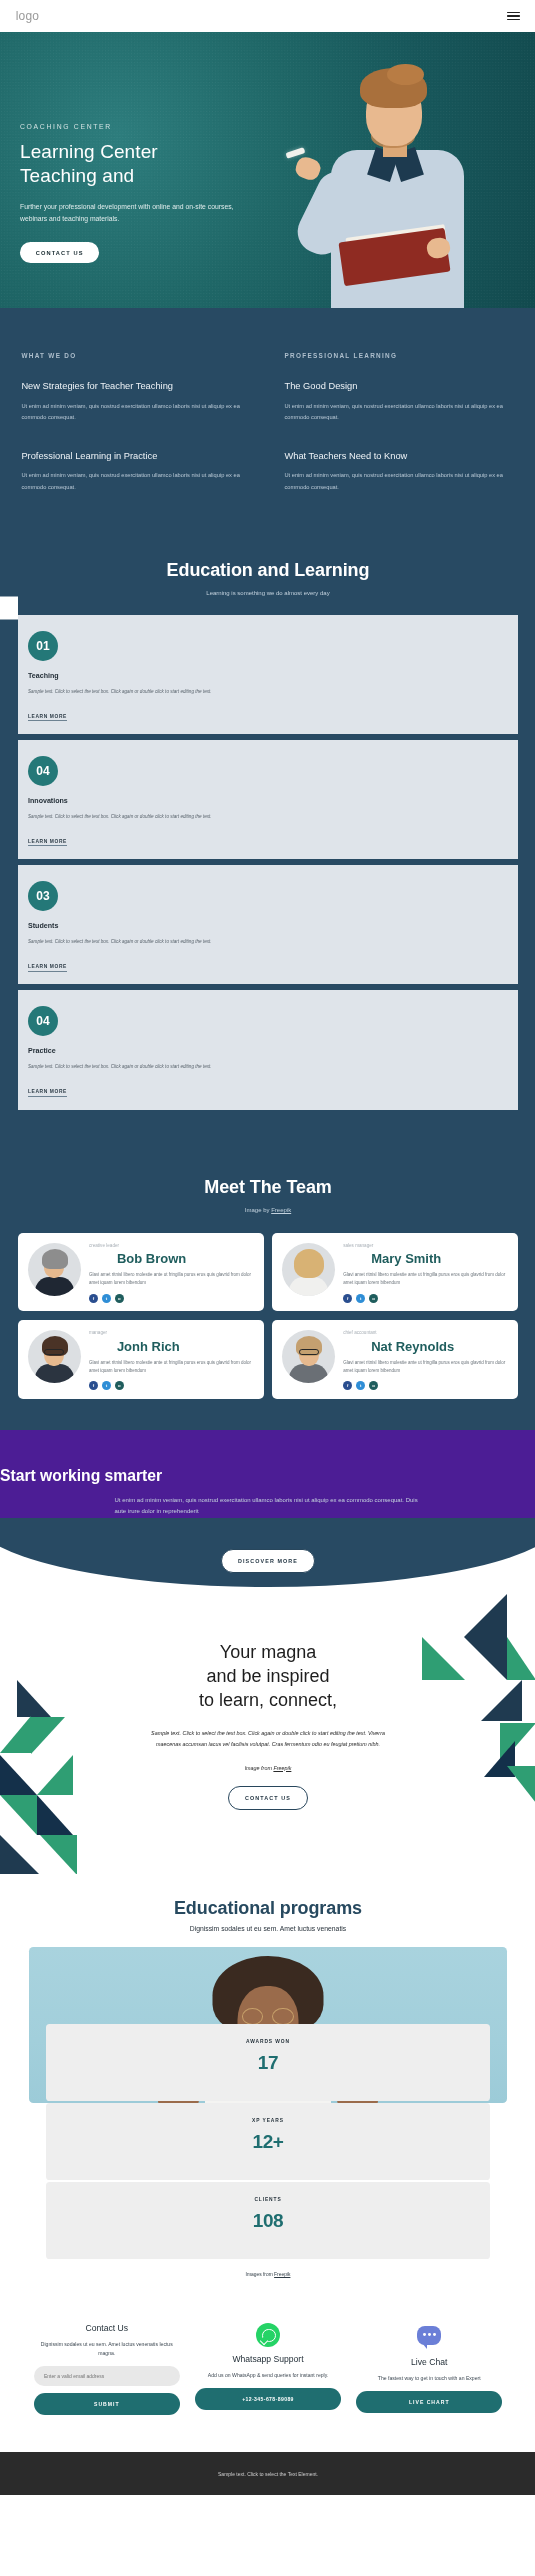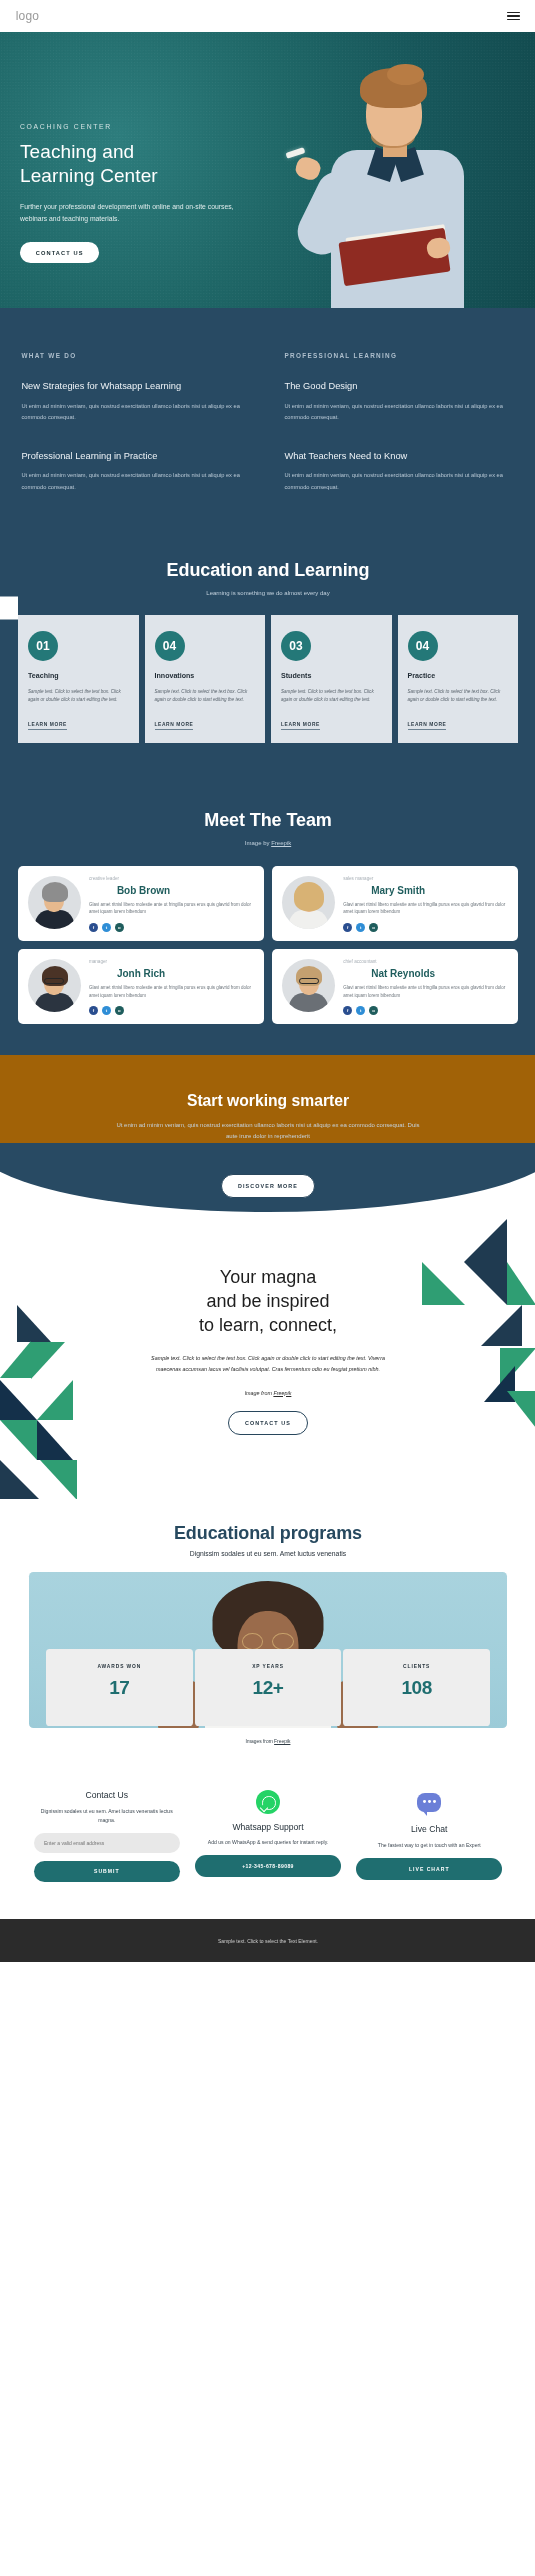--- a/index.html
+++ b/index.html
@@ -88,21 +88,21 @@
   .block h3 { font-size: 9.3px; font-weight: 400; color: #eef3f7; line-height: 1.35; margin-bottom: 7.9px; }
   .block p { font-size: 5.7px; line-height: 1.95; color: #b9c9d6; }
 
   .section-title {
     text-align: center; color: #fff; font-size: 18px; font-weight: 700; letter-spacing: -0.1px;
   }
   .section-sub { text-align: center; color: #c3d2de; font-size: 6px; margin-top: 9.3px; }
 
   
   .cards {
-    display: flex; gap: 6px; padding: 18.6px 18px 43px 18px;
+    display: flex; gap: 6px; padding: 18.6px 18px 43px 18px; flex-direction: column;
   }
   .card {
     flex: 1; background: #dfe4ea; padding: 15.7px 10px 14.3px 10px; position: relative;
   }
   .card-num {
     width: 30px; height: 30px; border-radius: 50%; background: #247878;
     color: #fff; font-size: 12px; font-weight: 700; display: flex; align-items: center; justify-content: center;
     margin-bottom: 11.4px;
   }
   .card h4 { font-size: 7.1px; color: #1f2a33; font-weight: 700; margin-bottom: 7.9px; }
@@ -126,34 +126,34 @@
   }
   .avatar {
     width: 53px; height: 53px; border-radius: 50%; flex: 0 0 53px; overflow: hidden; position: relative;
     background: #dcdfe2;
   }
   .av-hair { position:absolute; left:13.6px; top:6.4px; width:26px; height:20px; border-radius:50% 50% 30% 30%; }
   .av-face { position:absolute; left:16.4px; top:12px; width:20px; height:23.6px; border-radius:46%; background:#e6b98e; }
   .av-body { position:absolute; left:7.1px; top:34px; width:39px; height:24px; border-radius:14.3px 14.3px 0 0; }
   .av-glasses { position:absolute; left:16.4px; top:19px; width:20px; height:5.7px; border:1px solid #262626; border-radius:2.9px; }
   .m-role { font-size: 4.6px; color: #a9b0b7; margin-bottom: 3.6px; }
-  .m-name { font-size: 10px; color: #1f5d5d; font-weight: 700; margin-bottom: 5px; padding-left: 28px; }
+  .m-name { font-size: 13px; color: #1f5d5d; font-weight: 700; margin-bottom: 5px; padding-left: 28px; }
   .m-bio { font-size: 4.5px; line-height: 1.75; color: #6d757c; margin-bottom: 6.4px; }
   .socials { display: flex; gap: 3.6px; }
   .soc {
     width: 9.3px; height: 9.3px; border-radius: 50%; display: flex; align-items: center; justify-content: center;
     font-size: 4.3px; color: #fff; font-weight: 700; cursor: pointer;
   }
   .soc.fb { background: #2a4e8f; }
   .soc.tw { background: #2f8ed6; }
   .soc.ig { background: #1f5d5d; }
 
   
   .smarter {
-    background: #a16207; text-align: center; padding: 37px 0 0 0; position: relative;
+    background: #4c1d95; padding: 37px 0 0 0; position: relative;
   }
   .smarter h2 { color: #fff; font-size: 15.7px; font-weight: 700; }
   .smarter p { color: #c5d3de; font-size: 6px; line-height: 1.95; max-width: 307px; margin: 10px auto 0 auto; }
   .curve-wrap { position: relative; height: 69px; }
   .curve {
     position: absolute; left: -5%; top: 0; width: 110%; height: 69px;
     background: #284a63; border-radius: 0 0 50% 50%/0 0 100% 100%;
   }
   .disc-btn-holder { position: absolute; left: 0; right: 0; top: 31px; text-align: center; z-index: 4; }
   .btn-outline-dark {
@@ -194,21 +194,21 @@
   .g-face { position:absolute; left:50%; top:39px; transform:translateX(-50%); width:61px; height:74px; background:#9a6b4b; border-radius:46% 46% 44% 44%; }
   .g-glass-l { position:absolute; left:calc(50% - 26px); top:61px; width:21.4px; height:17px; border:1.4px solid #c7a06a; border-radius:50%; }
   .g-glass-r { position:absolute; left:calc(50% + 4.3px); top:61px; width:21.4px; height:17px; border:1.4px solid #c7a06a; border-radius:50%; }
   .g-mouth { position:absolute; left:50%; top:90px; transform:translateX(-50%); width:15.7px; height:11.4px; background:#5b2f28; border-radius:50%; }
   .g-shirt { position:absolute; left:50%; top:104px; transform:translateX(-50%); width:126px; height:64px; background:#f4f4f2; border-radius:18.6px 18.6px 0 0; }
   .g-arm-l { position:absolute; left:calc(50% - 107px); top:107px; width:41px; height:64px; background:#9a6b4b; border-radius:18.6px; transform:rotate(14deg); }
   .g-arm-r { position:absolute; left:calc(50% + 66px); top:107px; width:41px; height:64px; background:#9a6b4b; border-radius:18.6px; transform:rotate(-14deg); }
   .g-fing-l { position:absolute; left:calc(50% - 103px); top:80px; width:9.3px; height:33px; background:#9a6b4b; border-radius:5px; transform:rotate(8deg); }
   .g-fing-r { position:absolute; left:calc(50% + 94px); top:80px; width:9.3px; height:33px; background:#9a6b4b; border-radius:5px; transform:rotate(-8deg); }
 
-  .stats { display: flex; gap: 2px; padding: 0 46px; margin-top: -79px; position: relative; z-index: 5; }
+  .stats { display: flex; gap: 2px; padding: 0 46px; margin-top: -79px; position: relative; z-index: 5; flex-direction: column; }
   .stat {
     flex: 1; background: #eeeeee; border-radius: 3.6px; padding: 14.3px 4.3px 15.7px 4.3px; text-align: center;
     min-height: 77px;
   }
   .stat-label { font-size: 4.9px; letter-spacing: 0.9px; font-weight: 700; color: #25323b; text-transform: uppercase; }
   .stat-value { font-size: 19px; font-weight: 700; color: #1f6e70; margin-top: 8.6px; letter-spacing: -0.4px; }
   .imgcredit { text-align: center; font-size: 4.9px; color: #2f3b44; margin-top: 13px; }
   .imgcredit a { color: #2f3b44; }
 
   
@@ -275,34 +275,34 @@
       <div class="p-head"></div>
       <div class="p-hair"></div>
       <div class="p-hair2"></div>
       <div class="p-book-pg"></div>
       <div class="p-book"></div>
       <div class="p-hand2"></div>
     </div>
     <div class="hero-content">
       <div class="hero-eyebrow">COACHING CENTER</div>
       <div class="hero-title">
+        <div>Learning Center</div>
         <div>Teaching and</div>
-        <div>Learning Center</div>
       </div>
       <div class="hero-sub">Further your professional development with online and on-site courses, webinars and teaching materials.</div>
       <button class="btn-white">CONTACT US</button>
     </div>
   </div>
 
   <div class="dark">
     <div class="twocol">
       <div class="col">
         <div class="col-label">WHAT WE DO</div>
         <div class="block">
-          <h3>New Strategies for Whatsapp Learning</h3>
+          <h3>New Strategies for Teacher Teaching</h3>
           <p>Ut enim ad minim veniam, quis nostrud exercitation ullamco laboris nisi ut aliquip ex ea commodo consequat.</p>
         </div>
         <div class="block">
           <h3>Professional Learning in Practice</h3>
           <p>Ut enim ad minim veniam, quis nostrud exercitation ullamco laboris nisi ut aliquip ex ea commodo consequat.</p>
         </div>
       </div>
       <div class="col">
         <div class="col-label">PROFESSIONAL LEARNING</div>
         <div class="block">

